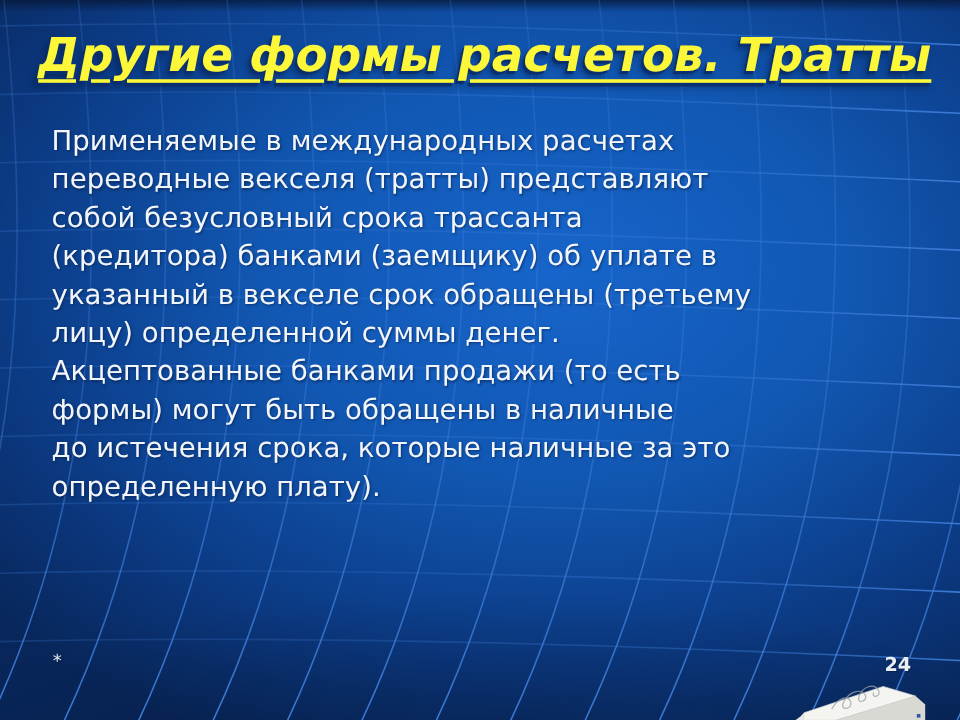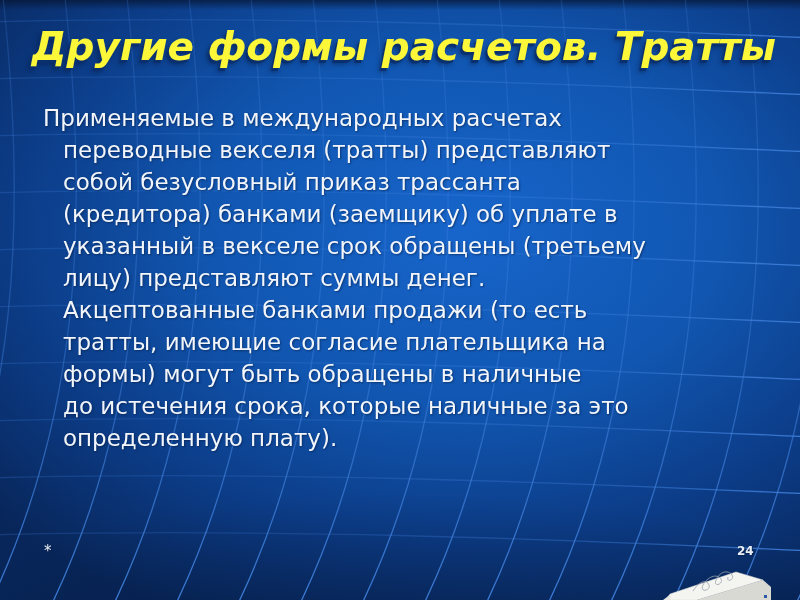--- a/index.html
+++ b/index.html
@@ -16,40 +16,41 @@
         var(--background-edge,#08265a) 100%);
   }
   .mesh { position:absolute; left:0; top:0; width:800px; height:600px; }
   .title {
     position:absolute; top:24px; left:0; width:100%; margin:0;
     padding-left:8px; box-sizing:border-box;
     text-align:center; white-space:nowrap;
     font-size:39px; font-weight:bold; font-style:italic;
     letter-spacing:0px;
     color: var(--title-color,#fcf739);
+    text-decoration:underline;
     text-decoration-thickness:3px;
     text-underline-offset:7px;
     text-shadow:-2px 3px 0 var(--title-shadow,#0a2f6e), -3px 4px 5px rgba(6,25,65,.55);
   }
   .body {
     position:absolute; left:43px; top:102px;
     color: var(--body-text,#f2f6fb);
     font-size:23px; line-height:32px;
     text-shadow:1px 1px 2px rgba(8,30,70,.6);
   }
   .body-line { white-space:nowrap; }
-  .body-line:not(:first-child) { margin-left:20px; }
+  .body-line:not(:first-child) { }
   .footnote {
     position:absolute; left:44px; top:542px;
     color: var(--footer-text,#e9eef6); font-size:15px;
     text-shadow:1px 1px 1px rgba(8,30,70,.7);
   }
   .pagenum {
     position:absolute; left:737px; top:544px;
-    color: var(--footer-text,#e9eef6); font-size:12px; font-weight:bold;
+    color: var(--footer-text,#e9eef6); font-size:16px; font-weight:bold;
     text-shadow:1px 1px 1px rgba(8,30,70,.8);
   }
   .boxgfx { position:absolute; left:655px; top:564px; width:146px; height:36px; }
 </style>
 </head>
 <body>
 
 <div class="slide">
 
   <svg class="mesh" viewBox="0 0 800 600" xmlns="http://www.w3.org/2000/svg" aria-hidden="true">
@@ -90,26 +91,25 @@
         <path d="M -12 478 C 260 471, 540 481, 812 494"></path>
         <path d="M -12 535 C 260 528, 540 538, 812 551"></path>
       </g>
   </svg>
 
   <h1 class="title">Другие формы расчетов. Тратты</h1>
 
   <div class="body">
       <div class="body-line">Применяемые в международных расчетах</div>
       <div class="body-line">переводные векселя (тратты) представляют</div>
-      <div class="body-line">собой безусловный приказ трассанта</div>
+      <div class="body-line">собой безусловный срока трассанта</div>
       <div class="body-line">(кредитора) банками (заемщику) об уплате в</div>
       <div class="body-line">указанный в векселе срок обращены (третьему</div>
-      <div class="body-line">лицу) представляют суммы денег.</div>
+      <div class="body-line">лицу) определенной суммы денег.</div>
       <div class="body-line">Акцептованные банками продажи (то есть</div>
-      <div class="body-line">тратты, имеющие согласие плательщика на</div>
       <div class="body-line">формы) могут быть обращены в наличные</div>
       <div class="body-line">до истечения срока, которые наличные за это</div>
       <div class="body-line">определенную плату).</div>
     </div>
 
   <div class="footnote">*</div>
 
   <div class="pagenum">24</div>
 
   <svg class="boxgfx" viewBox="0 0 146 36" xmlns="http://www.w3.org/2000/svg" aria-hidden="true">

